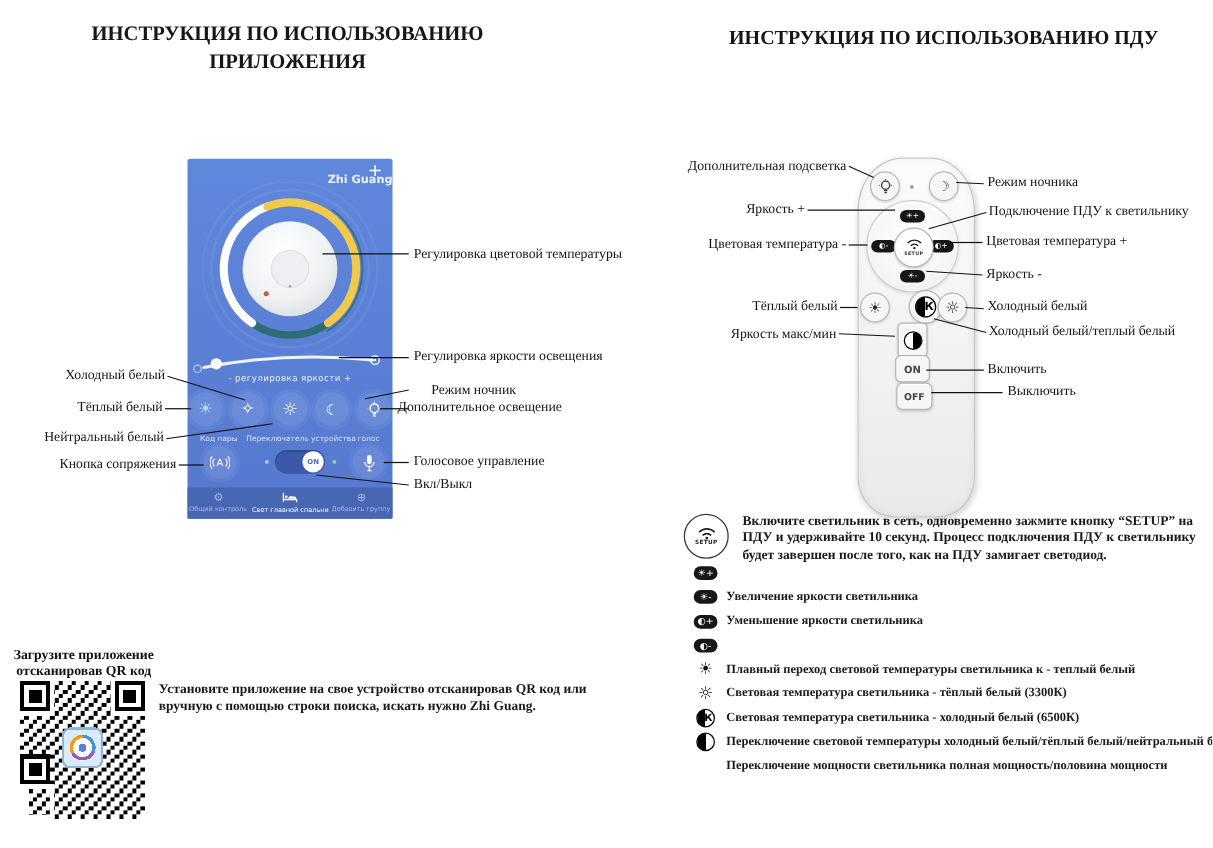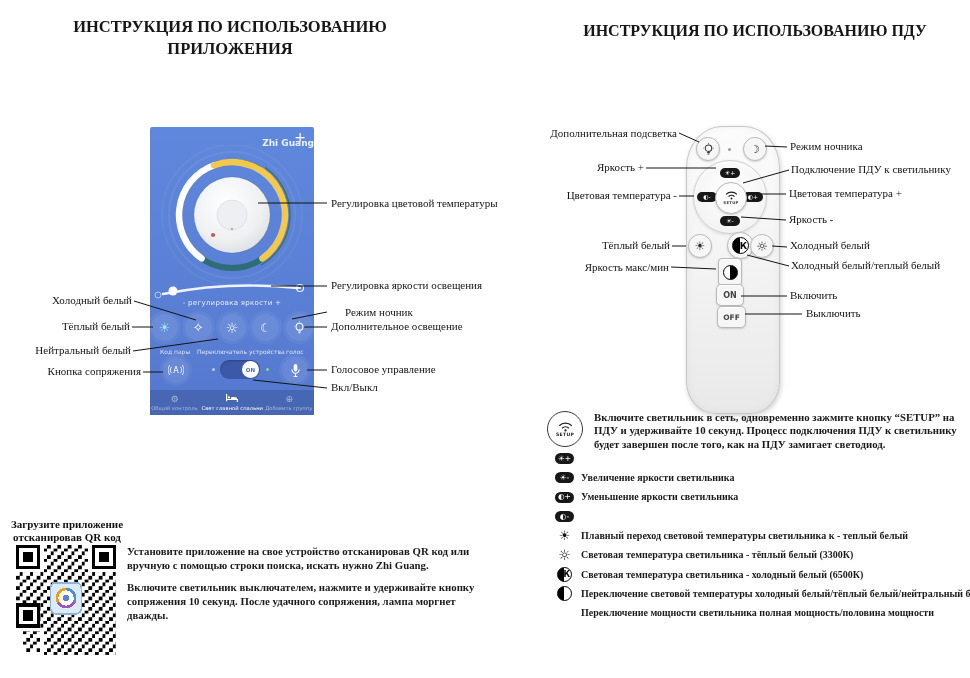--- a/index.html
+++ b/index.html
@@ -231,21 +231,21 @@
     </div>
   </div>
 
   <div class="co r" style="right:838px;top:294px;">Холодный белый</div>
   <div class="co r" style="right:840px;top:320px;">Тёплый белый</div>
   <div class="co r" style="right:839px;top:344px;">Нейтральный белый</div>
   <div class="co r" style="right:829px;top:365px;">Кнопка сопряжения</div>
   <div class="co" style="left:331px;top:197px;">Регулировка цветовой температуры</div>
   <div class="co" style="left:331px;top:279px;">Регулировка яркости освещения</div>
   <div class="co" style="left:331px;top:306px;margin-left:14px;">Режим ночник</div>
-  <div class="co" style="left:331px;top:320px;">Дополнительное освещение</div>
+  <div class="co" style="left:318px;top:320px;">Дополнительное освещение</div>
   <div class="co" style="left:331px;top:363px;">Голосовое управление</div>
   <div class="co" style="left:331px;top:381px;">Вкл/Выкл</div>
 
   <div class="qr-caption">
     <span>Загрузите приложение</span><br>
     <span>отсканировав QR код</span>
   </div>
   <svg class="qr" width="100" height="112" viewBox="0 0 29 32" shape-rendering="crispEdges">
     <defs>
       <pattern id="qrp" width="3" height="3" patternUnits="userSpaceOnUse">
@@ -272,21 +272,20 @@
     <g>
       <rect x="10" y="11" width="9" height="9" rx="1.6" fill="#dcebfa" stroke="#8fb4da" stroke-width="0.5"></rect>
       <circle cx="14.5" cy="15.5" r="3" fill="#fff"></circle>
       <path d="M 14.5 12.8 A 2.7 2.7 0 0 1 16.9 16.6" fill="none" stroke="#4a90d9" stroke-width="0.8"></path>
       <path d="M 16.9 16.6 A 2.7 2.7 0 0 1 12.2 16.7" fill="none" stroke="#9b59b6" stroke-width="0.8"></path>
       <path d="M 12.2 16.7 A 2.7 2.7 0 0 1 14.5 12.8" fill="none" stroke="#f39c12" stroke-width="0.8"></path>
       <circle cx="14.5" cy="15.5" r="0.9" fill="#5a80d5"></circle>
     </g>
   </svg>
   <div class="qr-para" style="top:545px;">Установите приложение на свое устройство отсканировав QR код или вручную с помощью строки поиска, искать нужно Zhi Guang.</div>
-  <div class="qr-para" style="top:581px;">Включите светильник выключателем, нажмите и удерживайте кнопку сопряжения 10 секунд. После удачного сопряжения, лампа моргнет дважды.</div>
 
   <div class="remote">
     <div class="rbtn circ" style="left:9px;top:10px;width:22px;height:22px;">
       <svg width="11" height="13" viewBox="0 0 16 20">
         <g stroke="#333" fill="none" stroke-width="1.6">
           <circle cx="8" cy="8" r="5"></circle>
             <path d="M6 14.5h4M6.5 17h3"></path>
           <path d="M8 0v1.8M1 8H0M16 8h-1.5" stroke-width="1.1"></path>
           </g>
         </svg>

